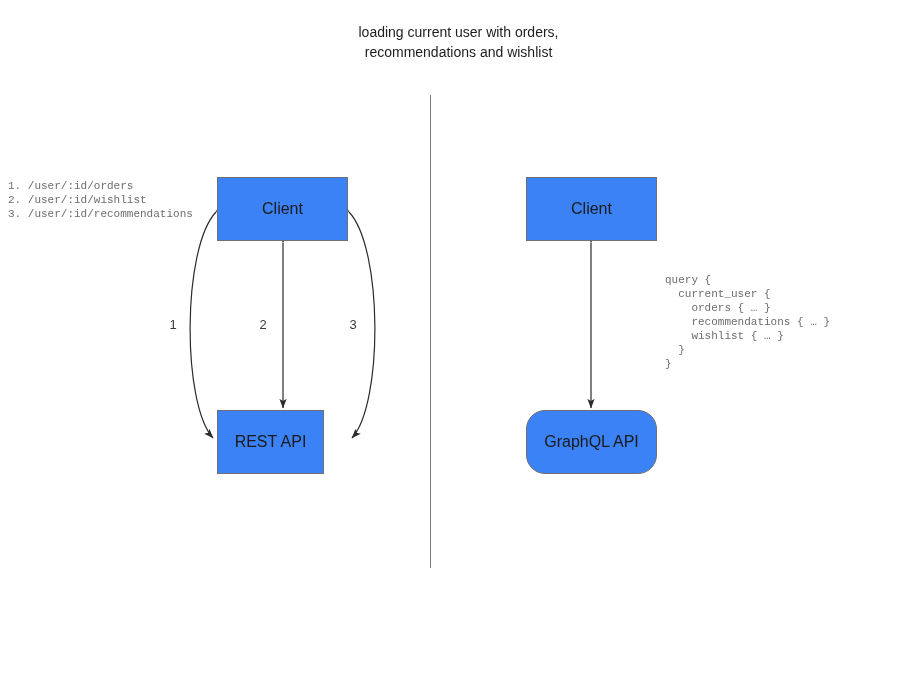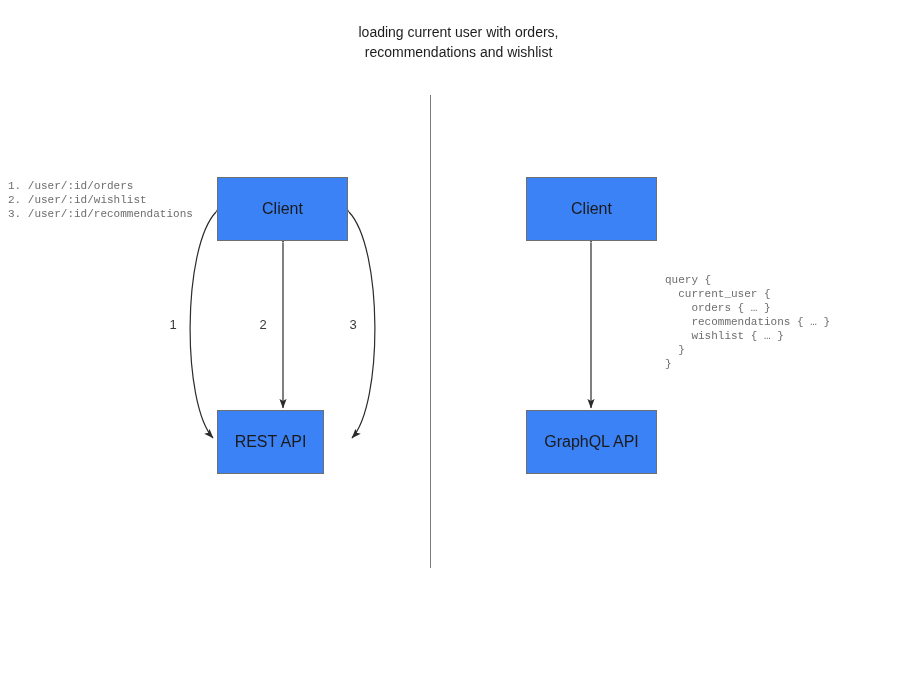--- a/index.html
+++ b/index.html
@@ -44,21 +44,21 @@
     border: 1px solid #6f6f6f;
     display: flex;
     align-items: center;
     justify-content: center;
     font-size: 16px;
     color: #1a1a1a;
   }
   #node-client-rest   { left: 217px; top: 177px; width: 131px; height: 64px; }
   #node-rest-api      { left: 217px; top: 410px; width: 107px; height: 64px; }
   #node-client-graphql{ left: 526px; top: 177px; width: 131px; height: 64px; }
-  #node-graphql-api   { left: 526px; top: 410px; width: 131px; height: 64px; }
+  #node-graphql-api   { left: 526px; top: 410px; width: 131px; height: 64px; border-radius: 19px; }
 
   .edge-layer {
     position: absolute;
     left: 0;
     top: 0;
     width: 917px;
     height: 689px;
     pointer-events: none;
   }
   .edge-path {

